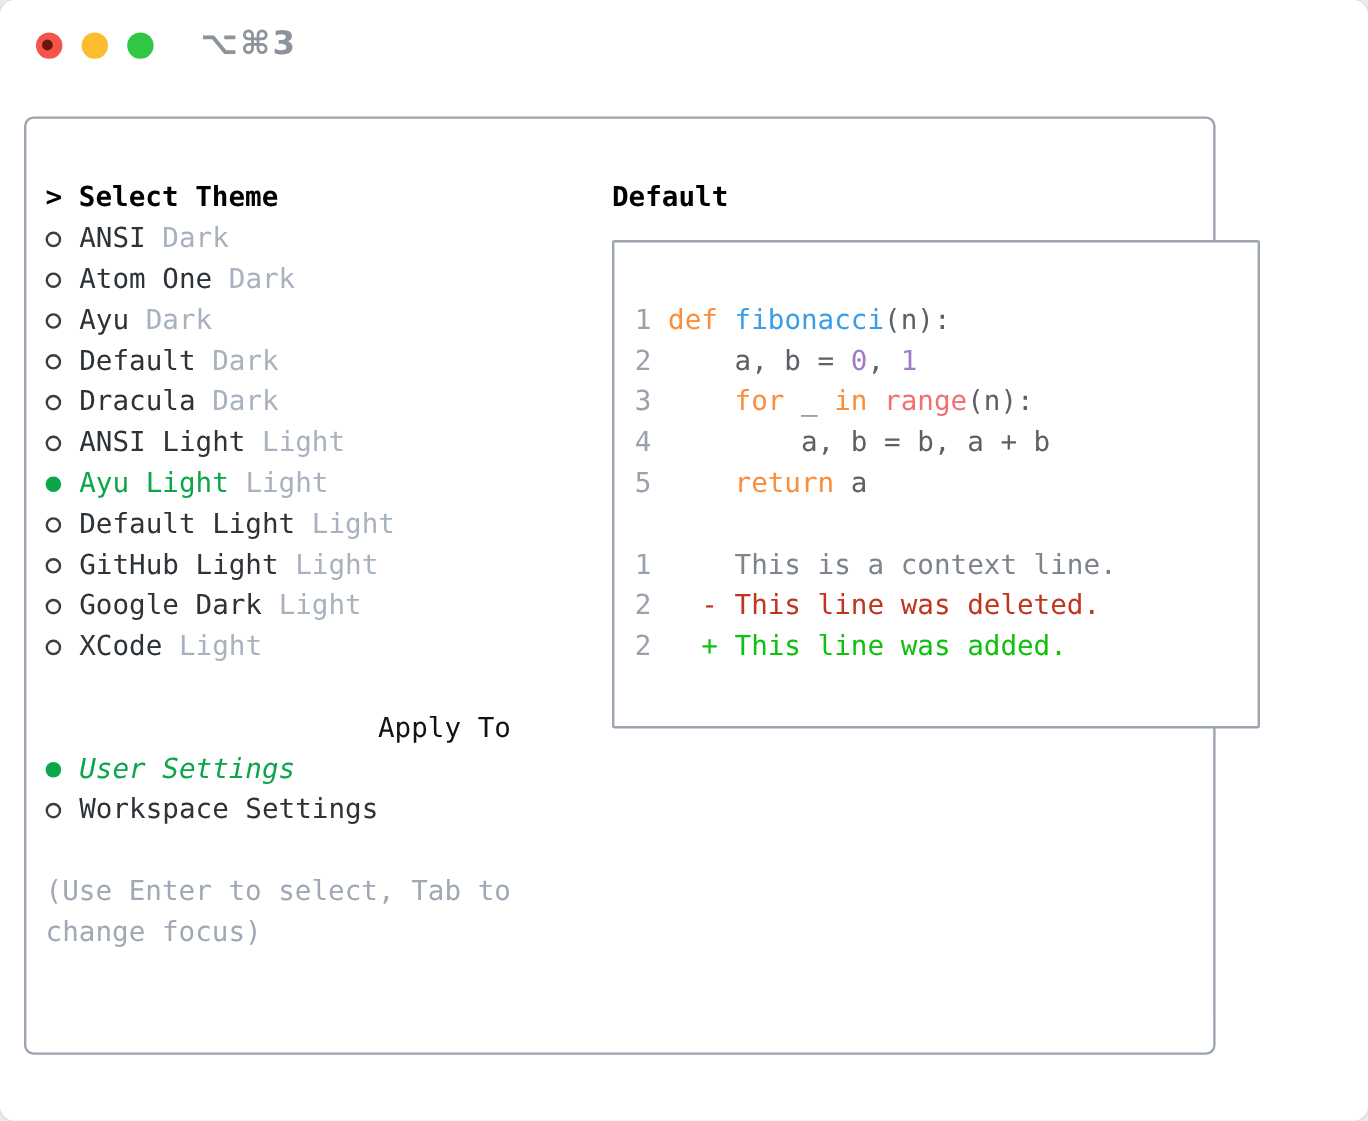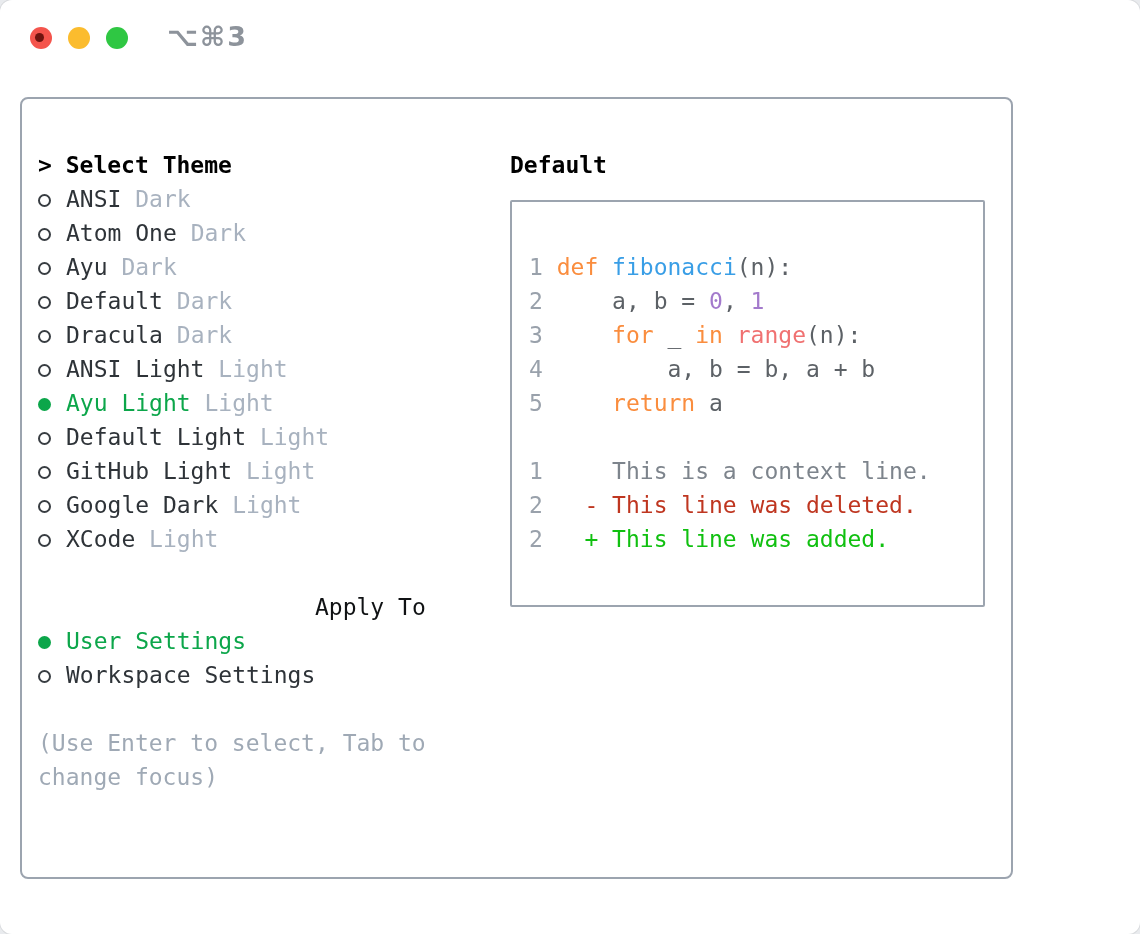--- a/index.html
+++ b/index.html
@@ -29,27 +29,27 @@
   .caret{font-weight:bold;color:#000;}
   .bullet{display:inline-block;width:13px;height:13px;border-radius:50%;box-sizing:border-box;
     margin-right:15px;vertical-align:0px;}
   .bullet-outline{border:2px solid #383d42;}
   .bullet-filled{background:var(--accent);}
   .theme-name{color:var(--dark);}
   .theme-name.selected{color:var(--accent);}
   .theme-variant{color:var(--suffix);}
   .apply-header{color:#101214;padding-left:28px;text-align:right;}
   .option-label{color:var(--dark);}
-  .option-label.selected{color:var(--accent);}
+  .option-label.selected{color:var(--accent);font-style:italic;}
   .footer-line{color:var(--footer);}
   .spacer{height:34px;}
   
   .preview-title{position:absolute;left:510px;top:148px;height:34px;line-height:34px;
     font-size:23px;font-weight:bold;color:#000;}
-  .preview-box{position:absolute;left:510px;top:200px;width:475px;height:407px;box-sizing:border-box;
+  .preview-box{position:absolute;left:510px;top:200px;width:540px;height:407px;box-sizing:border-box;
     border:2px solid var(--border);border-radius:2px;background:#fff;overflow:hidden;}
   .code{padding:48px 0 0 17px;font-size:23px;line-height:34px;}
   .code-line{height:34px;white-space:pre;}
   .ln{color:var(--lnum);}
   .tok-keyword{color:var(--kw);} .tok-function{color:var(--fn);} .tok-builtin{color:var(--bi);text-align:center;}
   .tok-number{color:var(--numc);} .tok-plain{color:var(--pl);} .tok-context{color:var(--ctx);}
   .tok-deleted{color:var(--del);} .tok-added{color:var(--add);}
 </style>
 </head>
 <body>

